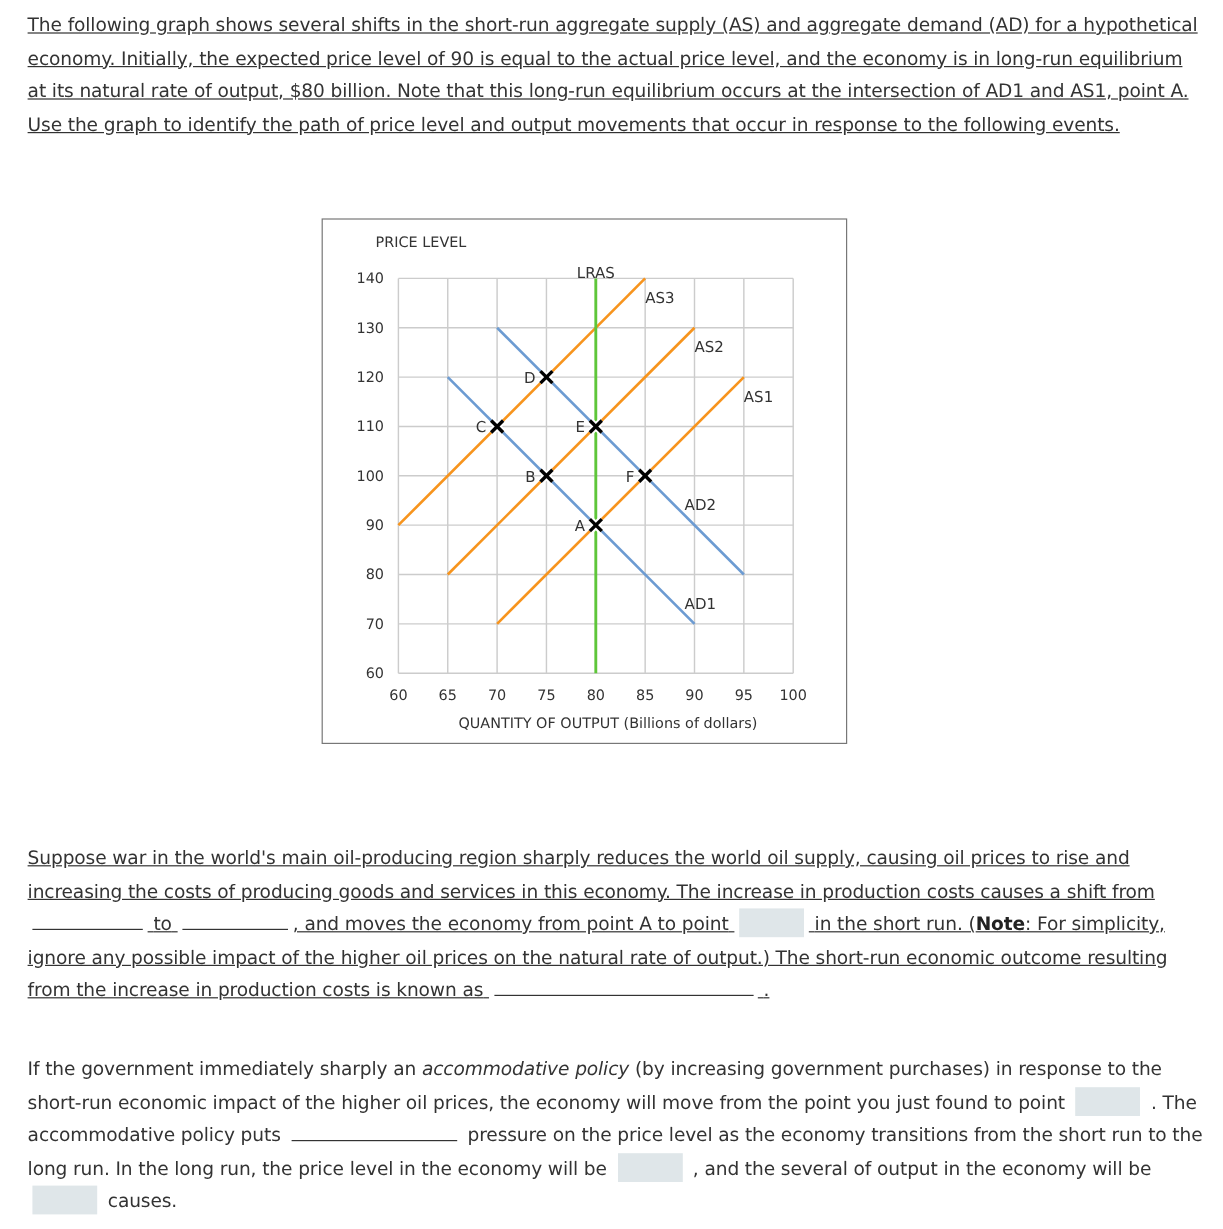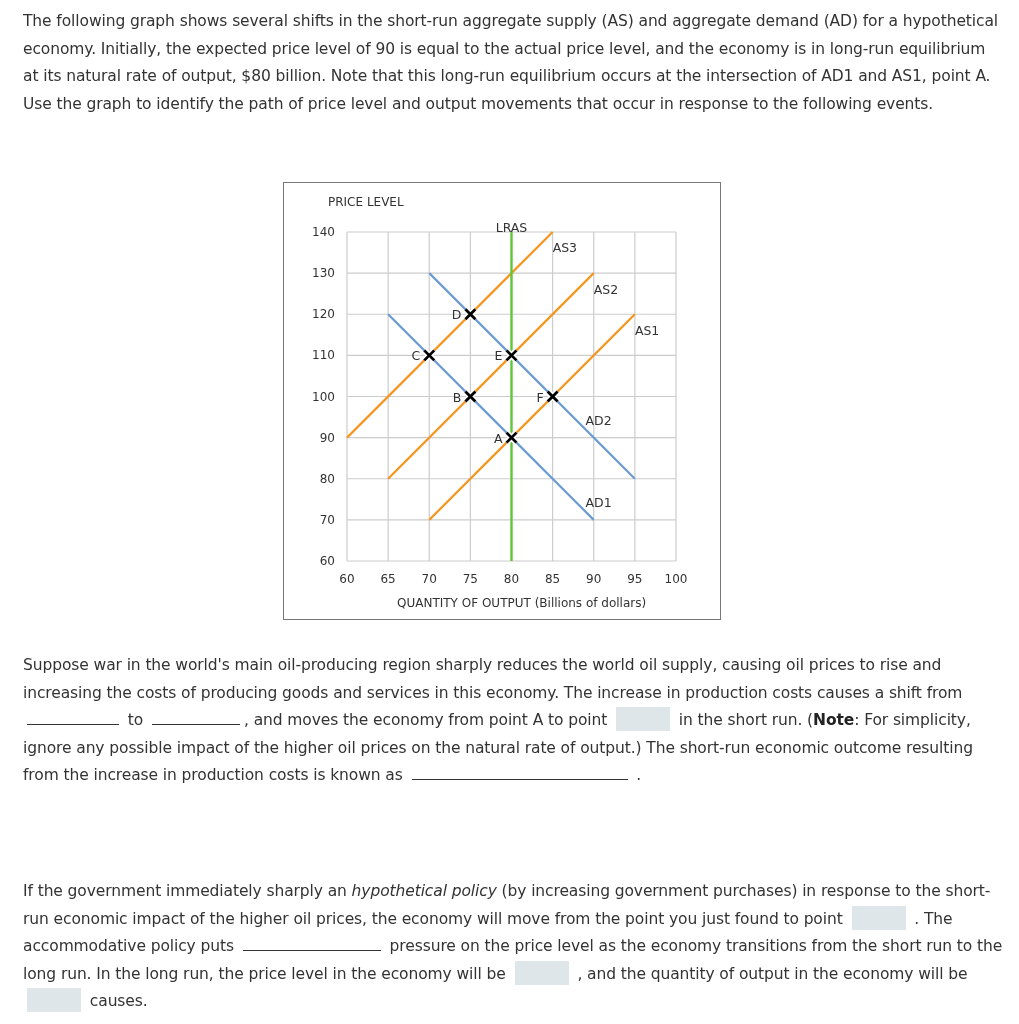--- a/index.html
+++ b/index.html
@@ -4,33 +4,33 @@
   <style>
     html, body { margin: 0; padding: 0; background: #ffffff; }
     body {
       width: 1019px; height: 1024px; position: relative; overflow: hidden;
       font-family: "DejaVu Sans", sans-serif; color: #333333; font-size: 15.5px;
     }
     .para {
       position: absolute; left: 23px; width: 980px;
       line-height: 27.5px; letter-spacing: -0.1px;
     }
-    #intro { top: 8px; }
-    #q1 { top: 652px; }
+    #intro { top: 8px; text-decoration: underline; }
+    #q1 { top: 702px; text-decoration: underline; }
     #q2 { top: 878px; }
     .blank-line {
       display: inline-block; border-bottom: 1px solid #333; height: 16px;
       vertical-align: baseline; margin: 0 4px;
     }
     .blank-box {
       display: inline-block; background: #dfe6e9; height: 24px;
       vertical-align: -6px; margin: 0 4px;
     }
     .chart-frame {
-      position: absolute; left: 283px; top: 182px; width: 436px; height: 436px;
+      position: absolute; left: 268px; top: 182px; width: 436px; height: 436px;
       border: 1.5px solid #777777; background: #fff;
     }
     svg { position: absolute; left: 0; top: 0; }
     .tick { font-family: "DejaVu Sans", sans-serif; font-size: 12px; fill: #333; }
     .axis-title { font-family: "DejaVu Sans", sans-serif; font-size: 12px; fill: #333; }
     .curve-label { font-family: "DejaVu Sans", sans-serif; font-size: 12.5px; fill: #333; }
     .pt-label { font-family: "DejaVu Sans", sans-serif; font-size: 12.5px; fill: #333; }
   </style>
 </head>
 <body>
@@ -148,23 +148,23 @@
   <span>to</span>
   <span class="blank-line" style="width:88px"></span><span>, and moves the economy from point A to point</span>
   <span class="blank-box" style="width:54px"></span>
   <span>in the short run. (</span><b style="color:#222">Note</b><span>: For simplicity, ignore any possible impact of the higher oil prices on the natural rate of output.) The short-run economic outcome resulting from the increase in production costs is known as</span>
   <span class="blank-line" style="width:216px"></span>
   <span>.</span>
 </div>
 
 <div class="para" id="q2">
   <span>If the government immediately sharply an</span>
-  <i>hypothetical policy</i>
+  <i>accommodative policy</i>
   <span>(by increasing government purchases) in response to the short-run economic impact of the higher oil prices, the economy will move from the point you just found to point</span>
   <span class="blank-box" style="width:54px"></span>
   <span>. The accommodative policy puts</span>
   <span class="blank-line" style="width:138px"></span>
   <span>pressure on the price level as the economy transitions from the short run to the long run. In the long run, the price level in the economy will be</span>
   <span class="blank-box" style="width:54px"></span>
-  <span>, and the quantity of output in the economy will be</span>
+  <span>, and the several of output in the economy will be</span>
   <span class="blank-box" style="width:54px"></span>
   <span>causes.</span>
 </div>
 
 </body></html>

